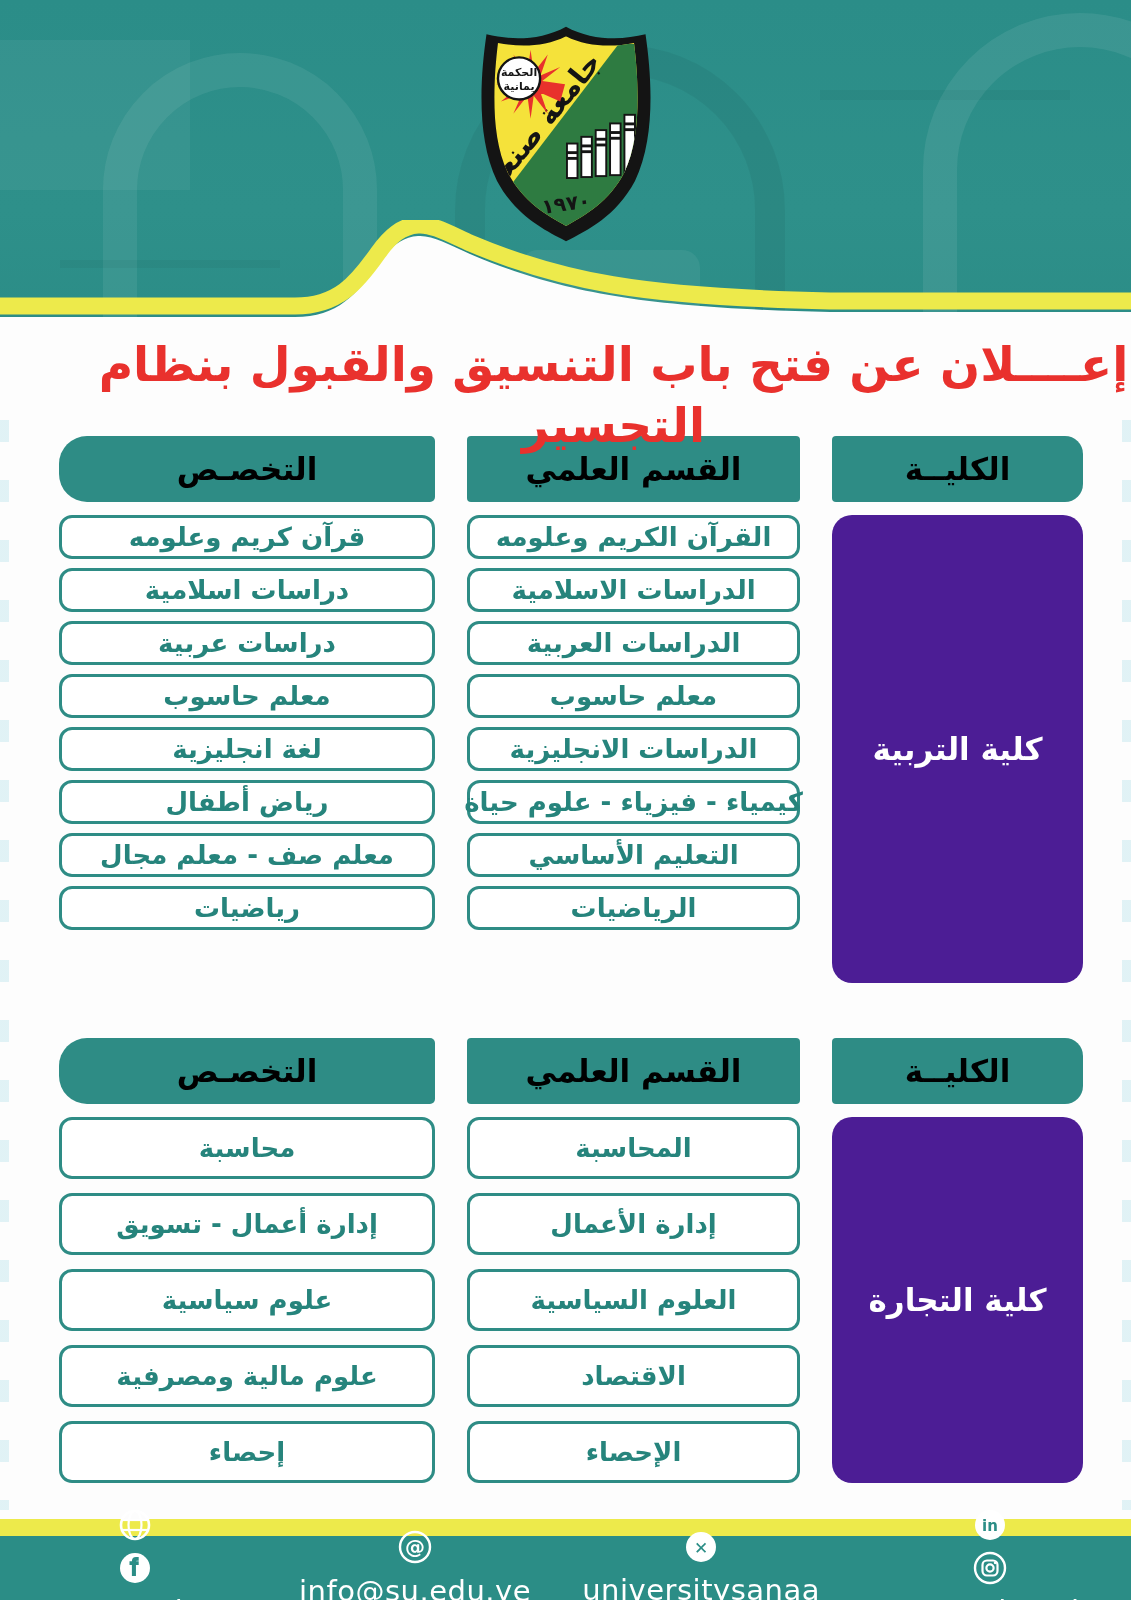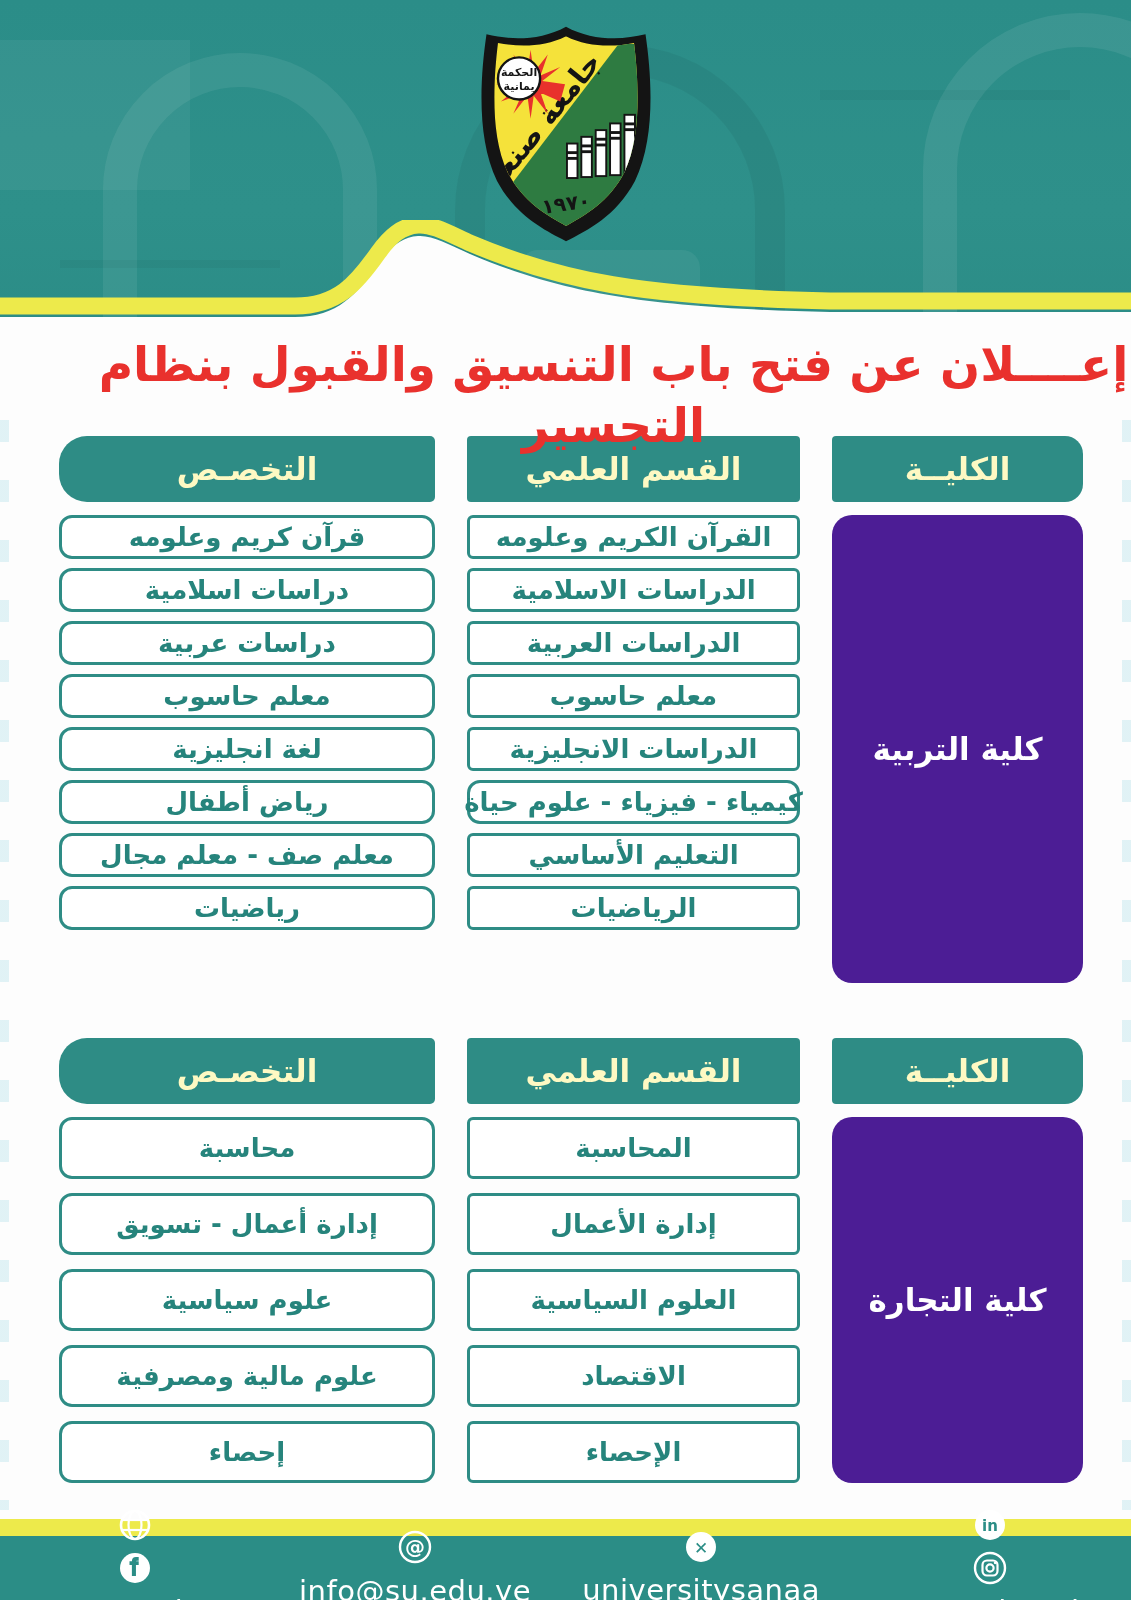--- a/index.html
+++ b/index.html
@@ -35,21 +35,21 @@
 
   
   .table-block{position:absolute;right:48px;width:1028px;direction:rtl;}
   .t1{top:436px;}
   .t2{top:1038px;}
   .thead{
     display:grid;grid-template-columns:251px 333px 376px;column-gap:32px;
     height:66px;margin-bottom:13px;
   }
   .th{
-    background:#2e8c85;color:#fef9c3;font-weight:bold;font-size:31px;
+    background:#2e8c85;color:#000000;font-weight:bold;font-size:31px;
     display:flex;align-items:center;justify-content:center;
   }
   .th-college{border-radius:4px 18px 18px 4px;}
   .th-dept{border-radius:4px;}
   .th-spec{border-radius:28px 5px 5px 28px;}
 
   .tbody{
     display:grid;grid-template-columns:251px 333px 376px;column-gap:32px;
   }
   .t1 .tbody{grid-template-rows:repeat(9,44px);row-gap:9px;}
@@ -60,21 +60,21 @@
     background:#4c1d95;color:#fff;font-weight:bold;font-size:31px;
     border-radius:20px;
     display:flex;align-items:center;justify-content:center;
   }
   .cell{
     background:#ffffff;border:3px solid #2e8c85;color:#26847c;
     font-weight:bold;font-size:26px;
     display:flex;align-items:center;justify-content:center;
     box-sizing:border-box;white-space:nowrap;
   }
-  .cell.dept{border-radius:6px;}
+  .cell.dept{border-radius:12px;}
   .cell.spec{border-radius:13px;}
 
   
   .edge{position:absolute;top:420px;height:1090px;width:9px;opacity:.5;z-index:0;
     background:repeating-linear-gradient(180deg,rgba(90,190,210,.35) 0 22px,rgba(255,255,255,0) 22px 60px);}
   .edge.left{left:0;}
   .edge.right{right:0;}
 
   
   .footer{position:absolute;left:0;bottom:0;width:1131px;z-index:7;direction:ltr;}

